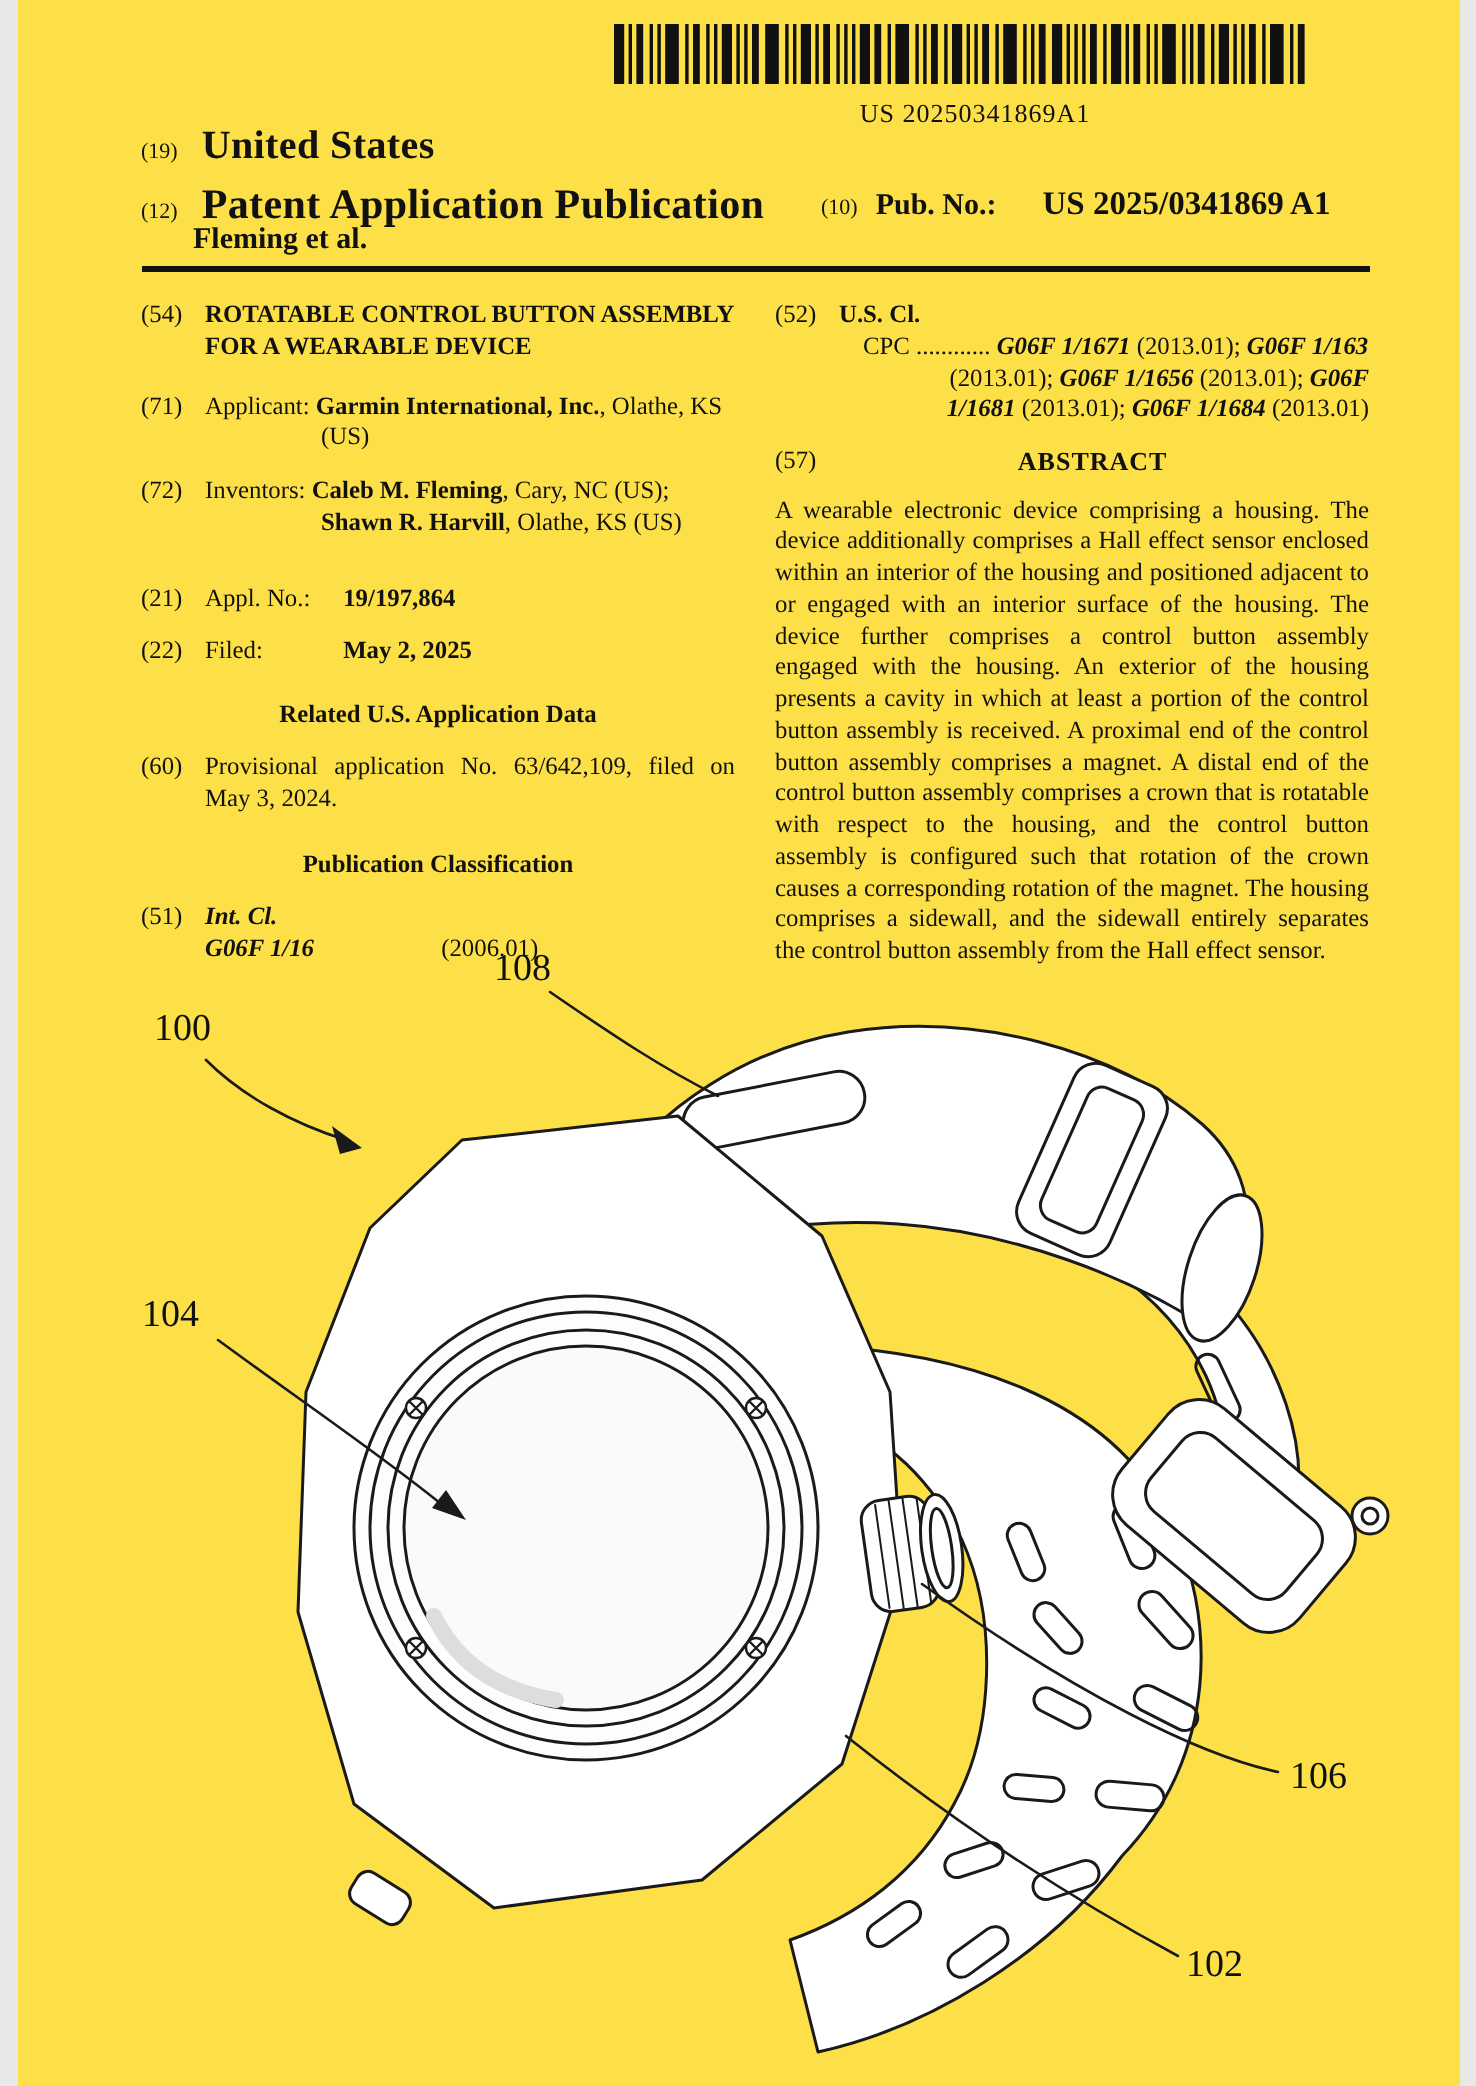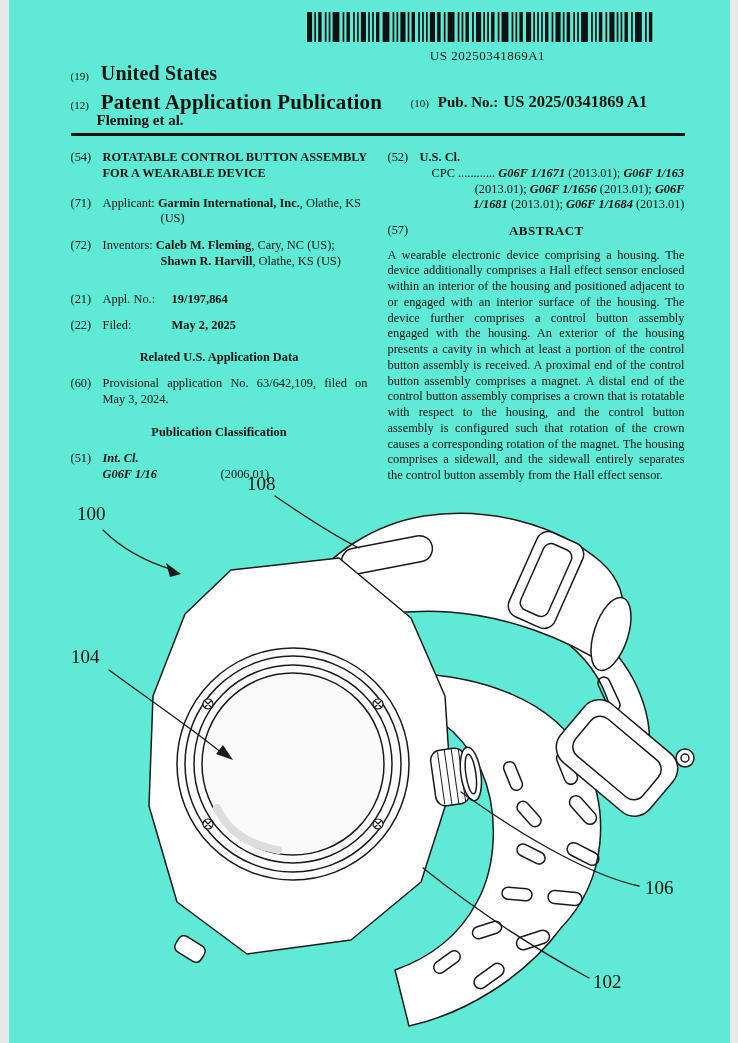--- a/index.html
+++ b/index.html
@@ -1,18 +1,18 @@
 <!DOCTYPE html>
 <html><head>
 <meta charset="utf-8">
 <style>
   html,body { margin:0; padding:0; background:#e8e8e8; }
   .page {
     position:relative; width:721px; height:1043px; margin:0 auto;
-    background:#5eead4; color:#111;
+    background:#fde047; color:#111;
     font-family:"Liberation Serif", serif;
     overflow:hidden;
   }
   .abs { position:absolute; }
   .num  { font-size:11px; }
   .big-title { font-size:20px; font-weight:bold; letter-spacing:.2px; }
   .pub-title { font-size:21px; font-weight:bold; letter-spacing:.2px; }
   .bold { font-weight:bold; }
   .bi { font-weight:bold; font-style:italic; }
   .authors { font-size:15px; font-weight:bold; }
@@ -123,21 +123,21 @@
   </div>
 
   <div class="abs" style="top:90px; left:62px;">
     <span class="num">(12)</span>
     <span class="pub-title" style="margin-left:8px;">Patent Application Publication</span>
   </div>
 
   <div class="abs" style="top:92px; left:402px; width:274px;">
     <span class="num">(10)</span>
     <span class="pub-label" style="margin-left:5px;">Pub. No.:</span>
-    <span class="pub-value" style="margin-left:1px;">US 2025/0341869 A1</span>
+    <span class="pub-value" style="margin-left:19px;">US 2025/0341869 A1</span>
   </div>
 
   <div class="abs authors" style="top:112px; left:88px;">Fleming et al.</div>
 
 
   <div class="rule" style="top:133px;"></div>
 
   <div class="cols">
 
     <div class="col">

